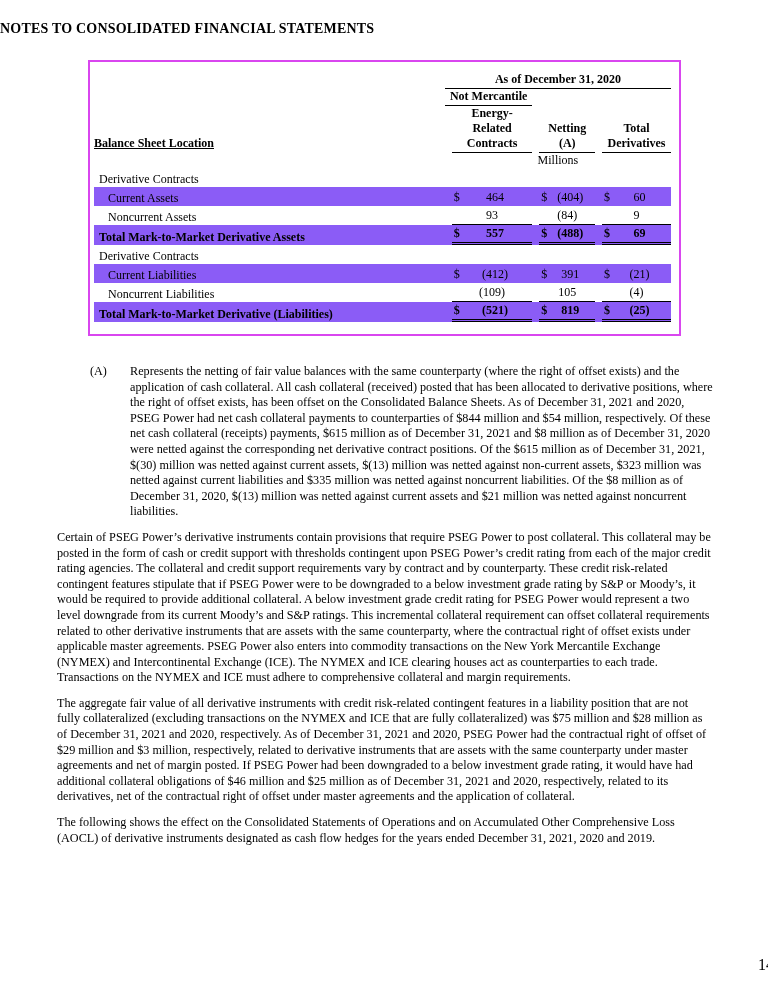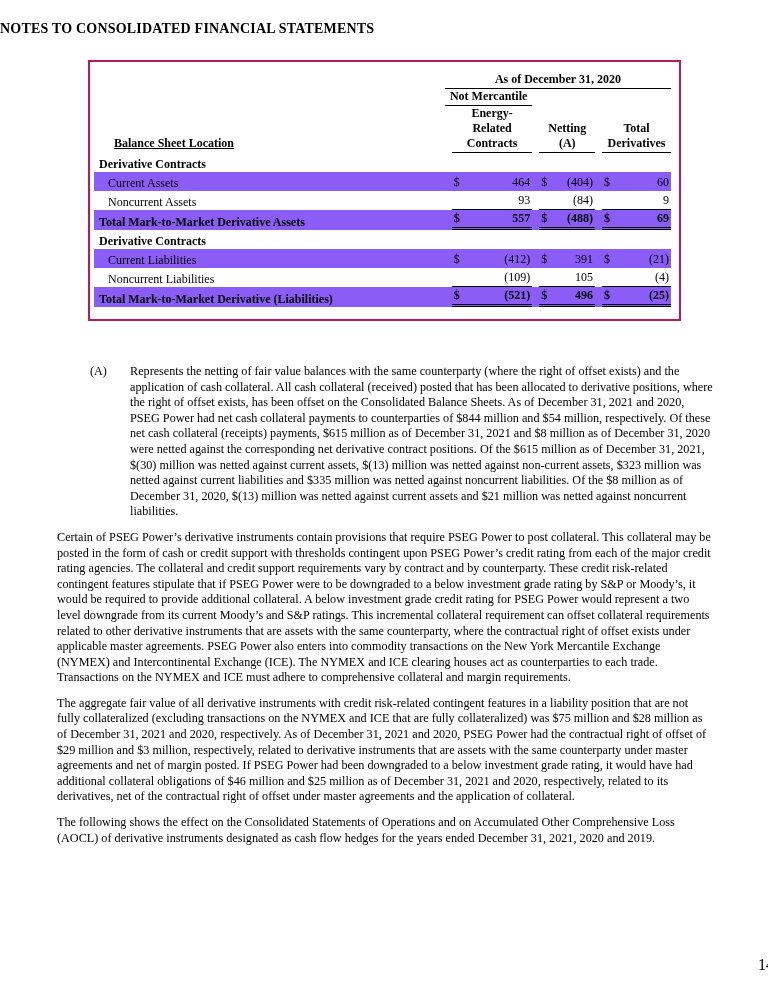--- a/index.html
+++ b/index.html
@@ -10,47 +10,47 @@
     font-family:"Liberation Serif", "DejaVu Serif", serif;
     overflow:hidden;
   }
   .title {
     position:absolute; top:21px; left:0; width:100%;
     text-align:left; font-weight:bold; font-size:14px; letter-spacing:.2px;
   }
   
   .table-box {
     position:absolute; left:88px; top:60px; width:593px;
-    border:2px solid #be185d; background:#fff;
+    border:2px solid #d946ef; background:#fff;
     padding:10px 8px 12px 4px;
   }
   table.fin { width:100%; border-collapse:collapse; font-size:12px; }
   table.fin td { vertical-align:bottom; padding:0; }
   col.c-label { width:356px; }
   col.c-n1 { width:88px; }
   col.c-n2 { width:63px; }
   col.c-n3 { width:76px; }
   .num { padding-left:7px !important; }
   .nc { display:flex; justify-content:space-between; padding:1px 2px 1px 2px; min-height:17px; align-items:flex-end; }
   .hdrtxt { text-align:center; font-weight:bold; padding:0 2px 1px 2px; }
   .rule-b { border-bottom:1.5px solid #000; }
   .hdr-period td, .hdr-nd td { padding-bottom:2px; }
   .bsl { font-weight:bold; padding-bottom:2px !important; }
-  .bsl span { text-decoration:underline;margin-left:20px; }
+  .bsl span { text-decoration:underline; }
   .units-row td { text-align:center; font-weight:normal; padding:1px 0 3px 0; }
   tr.body-row td { height:19px; }
-  tr.section td { font-weight:bold; padding-top:2px; }
+  tr.section td { font-weight:normal; padding-top:2px; }
   tr.shaded td { background:#8b5cf6; }
   tr.boldrow td { font-weight:bold; }
   td.lbl { padding-left:5px !important; }
   td.lbl.indent { padding-left:14px !important; }
   tr.ul .nc { border-bottom:1.5px solid #000; }
   tr.dul .nc { border-bottom:3px double #000; }
   .cur { text-align:left; }
-  .val { text-align:right; flex:1; }
+  .val { text-align:center; flex:1; }
   
   .textcol {
     position:absolute; left:57px; top:364px; width:656px;
     font-size:12.2px; line-height:15.6px; text-align:left;
   }
   .footnote { display:flex; }
   .fn-indent { width:33px; flex:none; }
   .fn-marker { width:40px; flex:none; }
   .fn-text { flex:1; }
   .para { margin-top:10px; }
@@ -98,20 +98,24 @@
               <div class="hdrtxt rule-b">Energy-Related Contracts</div>
             </td>
         <td class="num">
               <div class="hdrtxt rule-b">Netting (A)</div>
             </td>
         <td class="num">
               <div class="hdrtxt rule-b">Total Derivatives</div>
             </td>
       </tr>
 
+      <tr class="units-row">
+        <td></td>
+        <td colspan="3">Millions</td>
+      </tr>
 
       <tr class="body-row section">
         <td class="lbl" colspan="4">Derivative Contracts</td>
       </tr>
 
       <tr class="body-row shaded">
         <td class="lbl indent">Current Assets</td>
         <td class="num">
               <div class="nc">
                 <span class="cur">$</span>
@@ -228,21 +232,21 @@
         <td class="lbl">Total Mark-to-Market Derivative (Liabilities)</td>
         <td class="num">
               <div class="nc">
                 <span class="cur">$</span>
                 <span class="val">(521)</span>
               </div>
             </td>
         <td class="num">
               <div class="nc">
                 <span class="cur">$</span>
-                <span class="val">496</span>
+                <span class="val">819</span>
               </div>
             </td>
         <td class="num">
               <div class="nc">
                 <span class="cur">$</span>
                 <span class="val">(25)</span>
               </div>
             </td>
       </tr>
 

